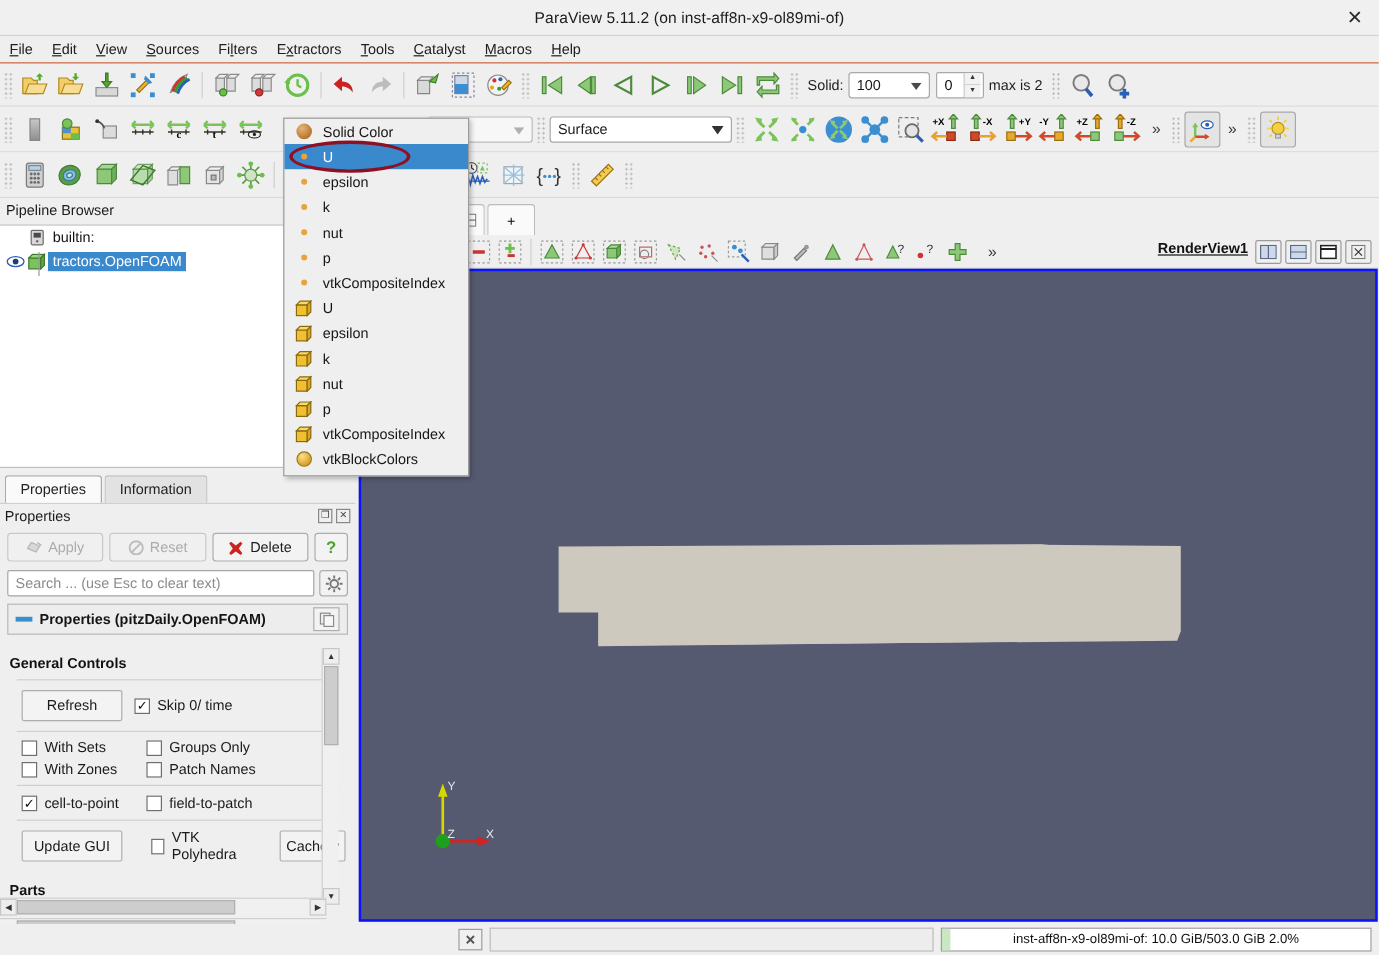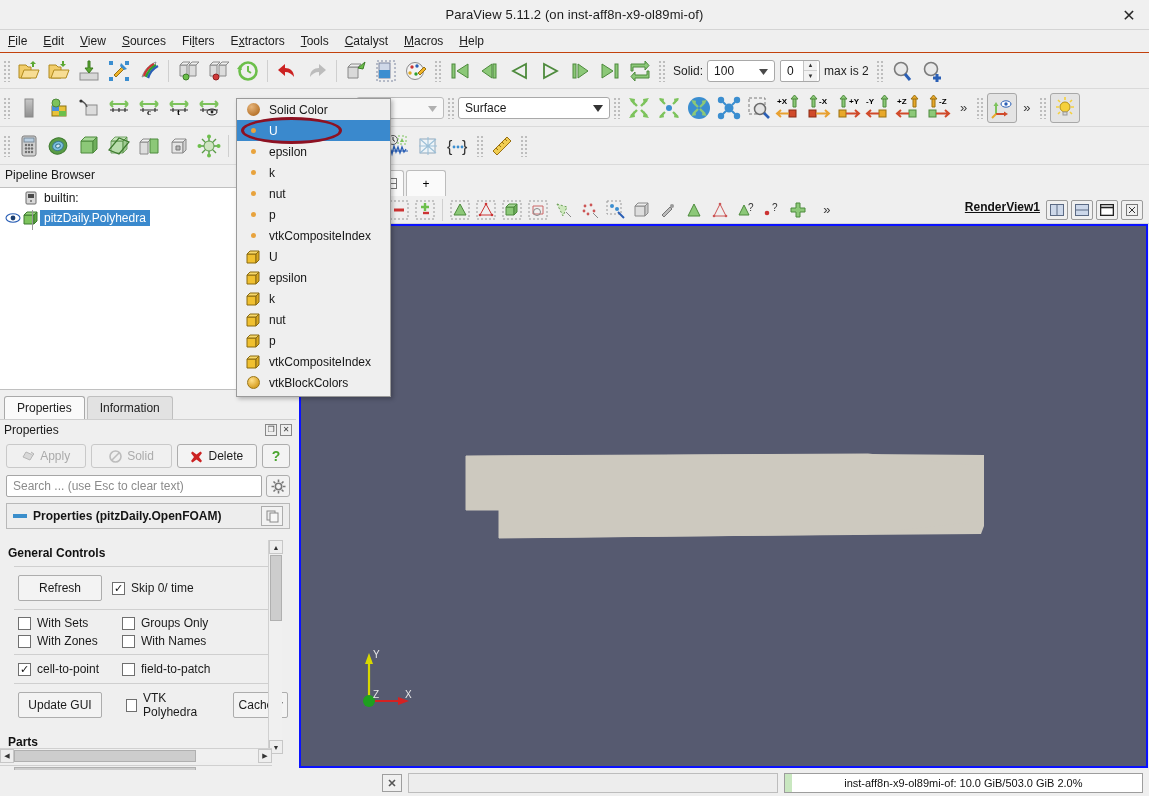--- a/index.html
+++ b/index.html
@@ -786,21 +786,21 @@
             <circle cx="8" cy="6" r="2.4" fill="#1b3f70"></circle>
           </svg>
         </span>
         <span class="eye">
           <svg width="16" height="14" viewBox="0 0 16 14">
             <path d="M1 4h10v9H1z" fill="#7dc35c" stroke="#3d7a2e"></path>
             <path d="M1 4l3-3h10l-3 3z" fill="#9ad47c" stroke="#3d7a2e"></path>
             <path d="M11 4l3-3v9l-3 3z" fill="#5fa843" stroke="#3d7a2e"></path>
           </svg>
         </span>
-        <span class="pl-label selected">pitzDaily.Polyhedra</span>
+        <span class="pl-label selected">tractors.OpenFOAM</span>
       </div>
     </div>
   </div>
 </div>
 
 <div id="props-panel">
   <div class="tabs">
     <div class="tab active">Properties</div>
     <div class="tab">Information</div>
   </div>
@@ -818,21 +818,21 @@
             <path d="M1 7l3-5 7 3-3 5z" fill="#d8d8d8" stroke="#b5b5b5"></path>
             <path d="M9 2l3 2-2 2" fill="#d8d8d8" stroke="#b5b5b5"></path>
           </svg>
       <span>Apply</span>
     </div>
     <div class="pbtn disabled wide">
       <svg width="13" height="13" viewBox="0 0 13 13">
             <circle cx="6.5" cy="6.5" r="5.5" fill="none" stroke="#bdbdbd" stroke-width="1.6"></circle>
             <path d="M3 10L10 3" stroke="#bdbdbd" stroke-width="1.6"></path>
           </svg>
-      <span>Solid</span>
+      <span>Reset</span>
     </div>
     <div class="pbtn wide">
       <svg width="13" height="13" viewBox="0 0 13 13">
         <path d="M2.5 1.5l4 3 4-3 1.5 1.5-3 4 3 4-1.5 1.5-4-3-4 3L1 11l3-4-3-4z" fill="#cc2222"></path>
       </svg>
       <span>Delete</span>
     </div>
     <div class="pbtn" style="width:28px; color:#4aa52e; font-weight:bold; font-size:14px;">?</div>
   </div>
 
@@ -884,21 +884,21 @@
         <span>Groups Only</span>
       </div>
     </div>
     <div class="ctlrow" style="padding-top:2px;padding-bottom:4px;">
       <div class="cbx" style="width:94px;">
         <span class="box"></span>
         <span>With Zones</span>
       </div>
       <div class="cbx">
         <span class="box"></span>
-        <span>With Names</span>
+        <span>Patch Names</span>
       </div>
     </div>
     <div class="hrline"></div>
 
     <div class="ctlrow" style="padding-top:5px;padding-bottom:5px;">
       <div class="cbx" style="width:94px;">
         <span class="box">✓</span>
         <span>cell-to-point</span>
       </div>
       <div class="cbx">

